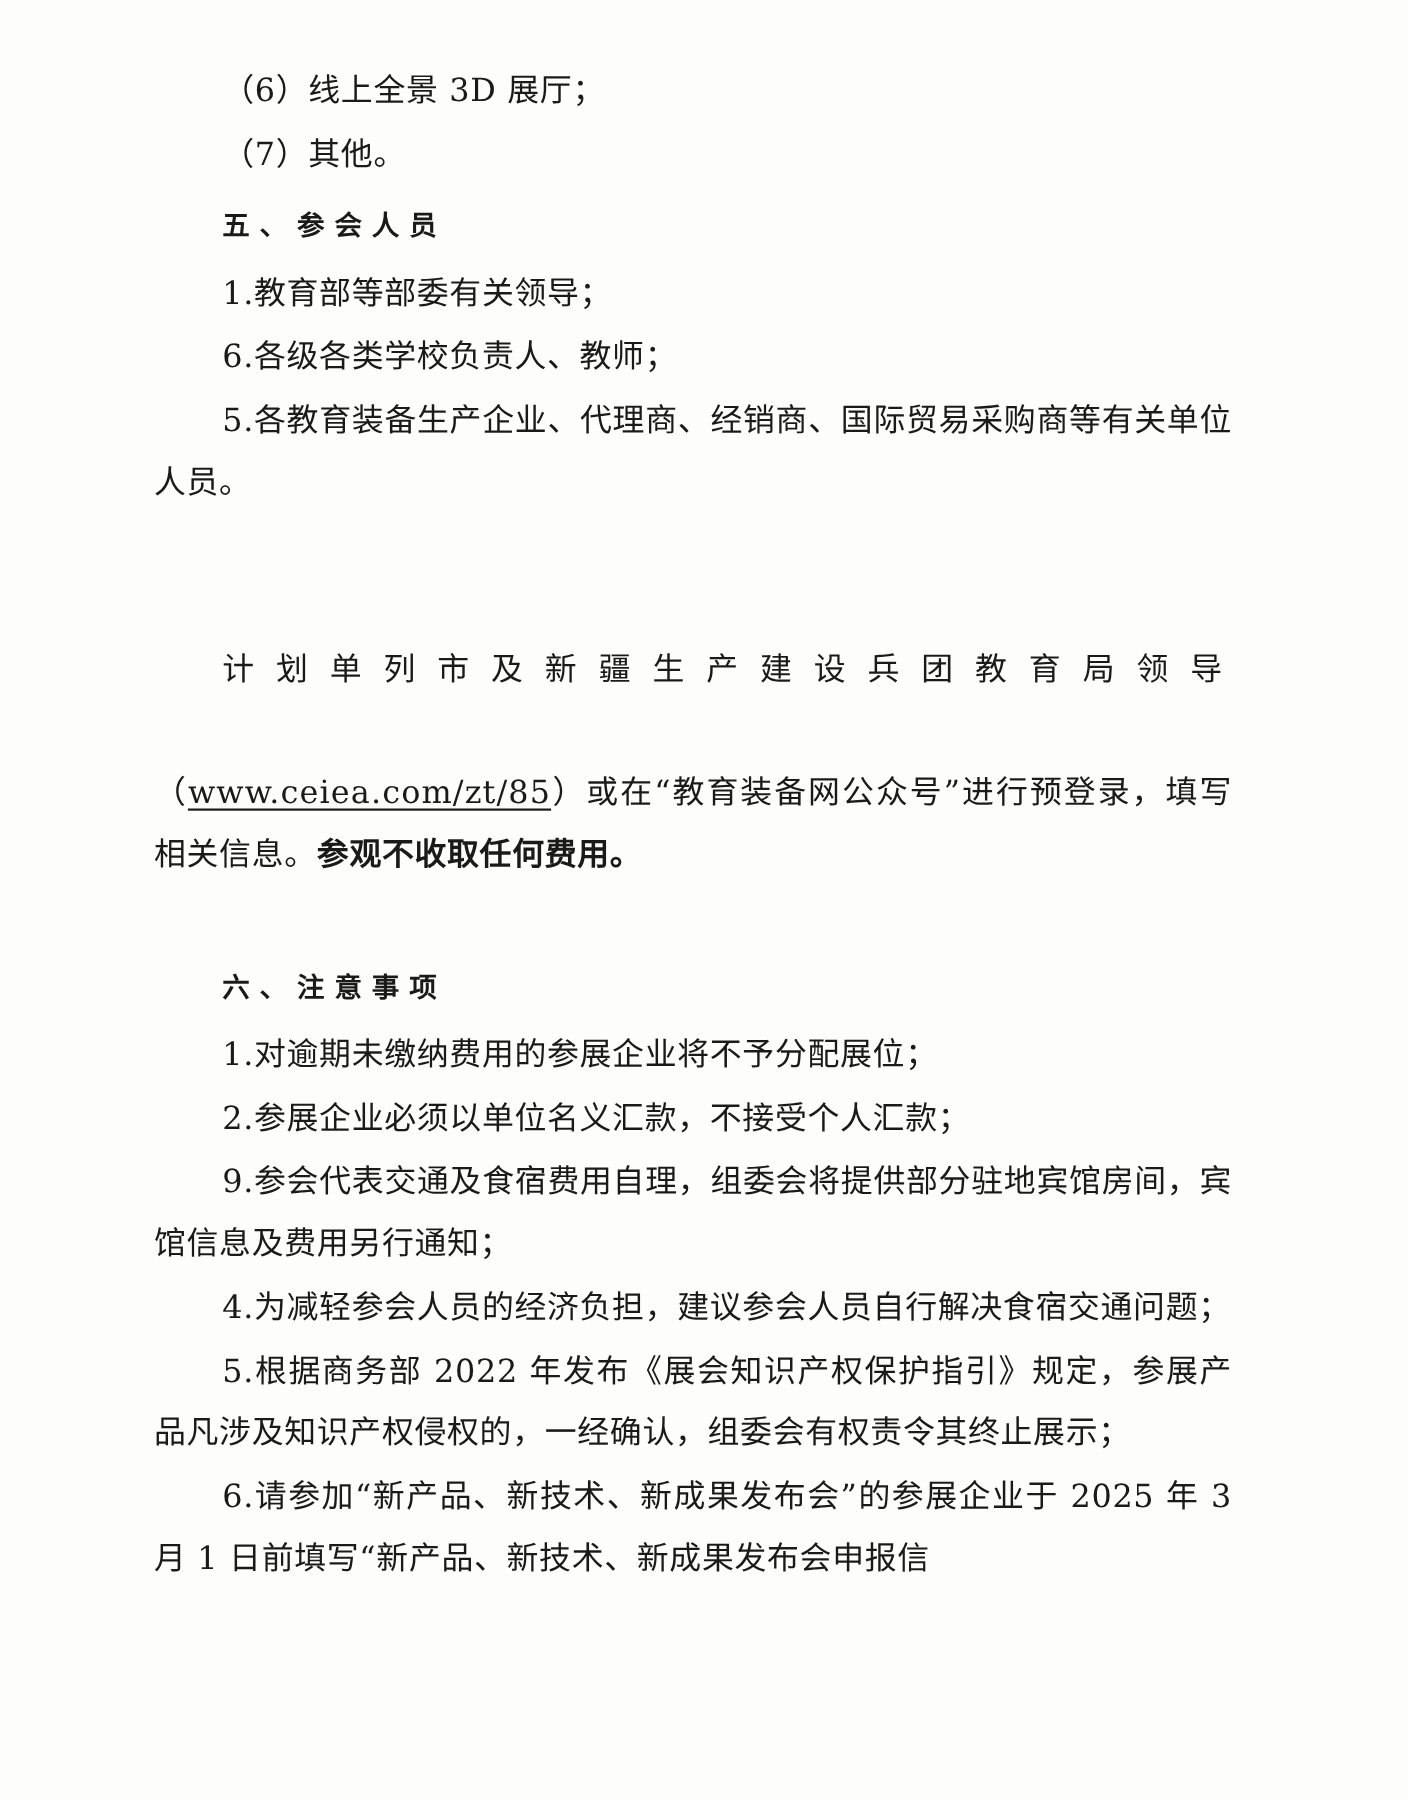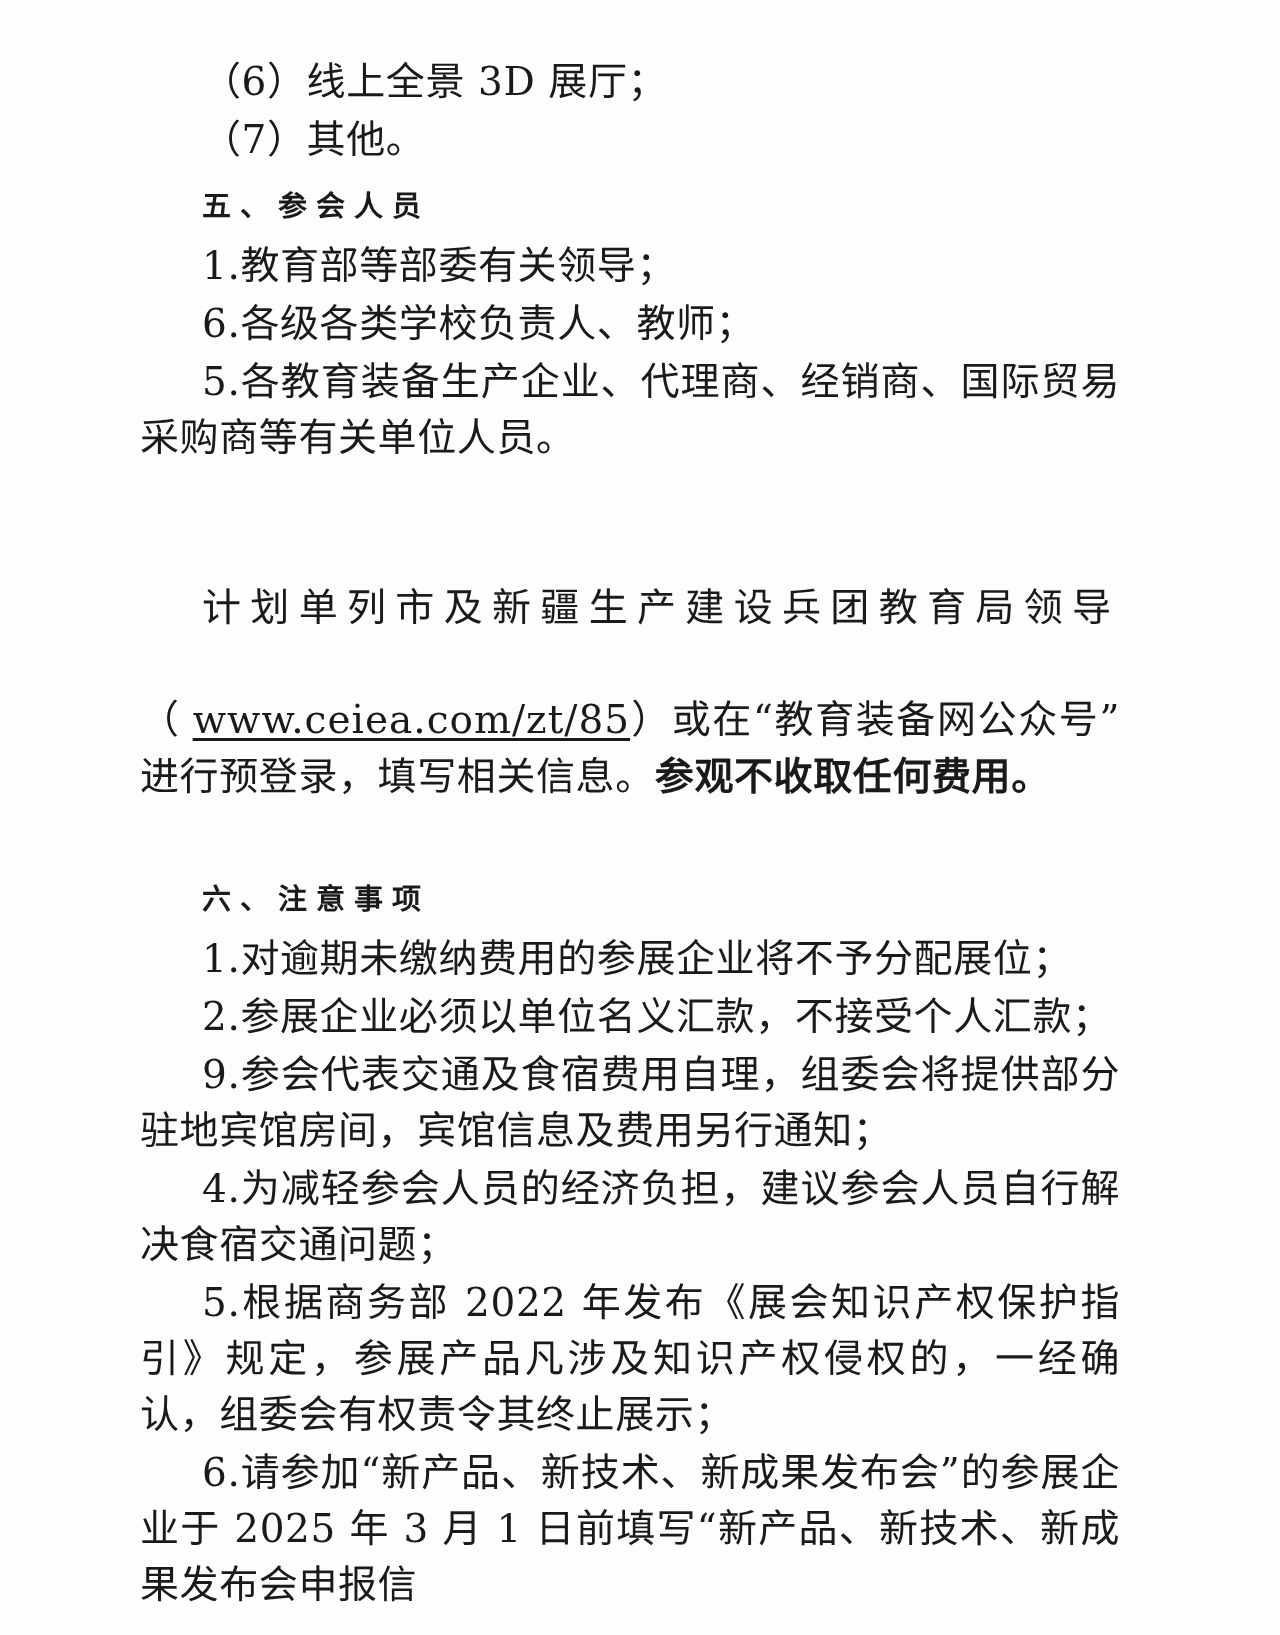--- a/index.html
+++ b/index.html
@@ -18,33 +18,33 @@
     font-family: "DejaVu Serif", "Liberation Serif", serif;
     color: #1a1a1a;
   }
   .content {
     position: absolute;
     left: 140px;
     top: 54px;
     width: 980px;
   }
   .para {
-    font-size: 39px;
+    font-size: 29px;
     line-height: 56px;
     letter-spacing: 0.6px;
     text-align: justify;
     text-justify: inter-ideograph;
     margin: 0 0 2px 0;
     white-space: pre-wrap;
   }
   .indent {
     text-indent: 62px;
   }
   .heading {
-    font-size: 29px;
+    font-size: 25px;
     line-height: 60px;
     font-weight: bold;
     letter-spacing: 2px;
     margin: 8px 0 2px 0;
     text-indent: 62px;
   }
   .line-spread {
     display: block;
     text-align: justify;
   }
@@ -59,21 +59,20 @@
   .bold {
     font-weight: bold;
   }
   .underline {
     text-decoration: underline;
     text-underline-offset: 5px;
   }
   .mono {
     font-family: "DejaVu Serif", "Liberation Serif", serif;
     letter-spacing: 1px;
-    margin-left: 12px;
   }
 </style>
 </head>
 <body>
 
 <div class="page">
   <div class="content">
 
     <p class="para indent">（6）线上全景 3D 展厅；</p>
 

